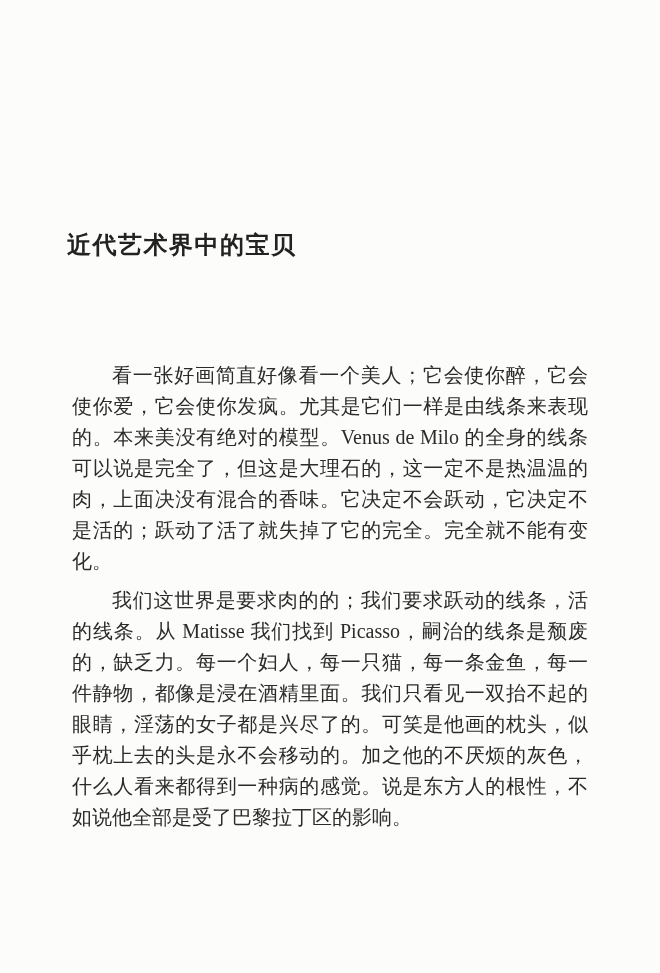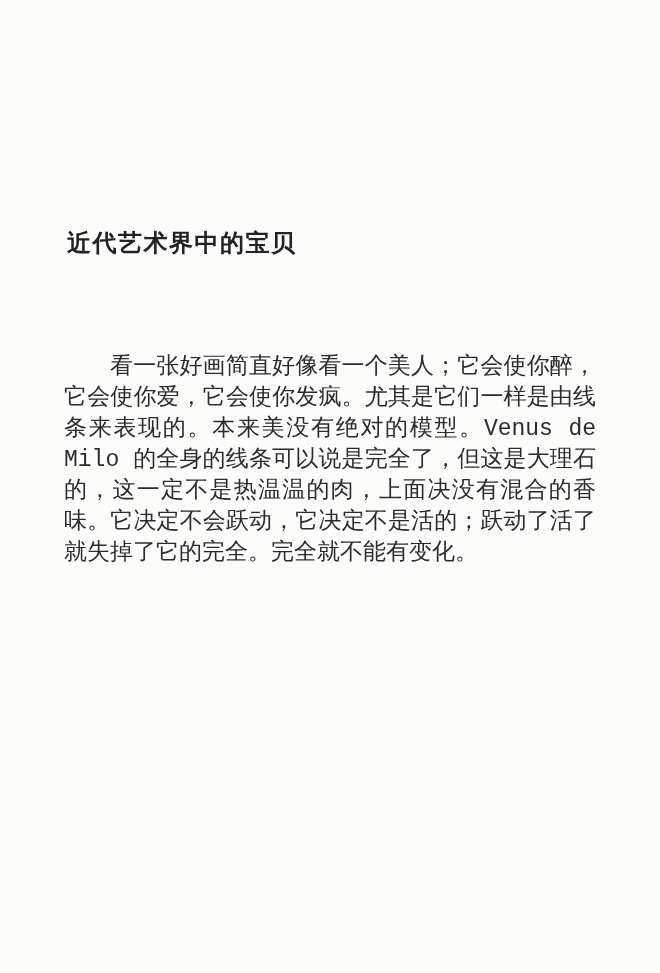--- a/index.html
+++ b/index.html
@@ -12,52 +12,52 @@
     background: #fcfcfb;
     overflow: hidden;
     font-family: "Liberation Serif", "DejaVu Serif", serif;
     color: #2b2b2b;
   }
   .page {
     position: relative;
     width: 660px;
     height: 973px;
     background: #fcfcfb;
-    font-family: Liberation Mono, monospace;
   }
   .chapter-title {
     position: absolute;
     left: 67px;
     top: 231px;
     margin: 0;
     font-size: 24px;
     font-weight: 700;
     letter-spacing: 1.5px;
     color: #222;
     line-height: 1.2;
   }
   .body-text {
     position: absolute;
     left: 64px;
     top: 352px;
     width: 532px;
   }
   .body-text p {
-    margin: 0;
-    font-size: 23px;
+    margin: 8px;
+    font-size: 20px;
     line-height: 31px;
     text-align: justify;
     text-justify: inter-ideograph;
     text-indent: 2em;
     color: #2b2b2b;
     word-break: break-word;
   }
 </style>
 </head>
 <body>
 
 <div class="page">
   <h1 class="chapter-title">近代艺术界中的宝贝</h1>
 
   <div class="body-text">
     <p>看一张好画简直好像看一个美人；它会使你醉，它会使你爱，它会使你发疯。尤其是它们一样是由线条来表现的。本来美没有绝对的模型。Venus de Milo 的全身的线条可以说是完全了，但这是大理石的，这一定不是热温温的肉，上面决没有混合的香味。它决定不会跃动，它决定不是活的；跃动了活了就失掉了它的完全。完全就不能有变化。</p>
+    <p>我们这世界是要求肉的的；我们要求跃动的线条，活的线条。从 Matisse 我们找到 Picasso，嗣治的线条是颓废的，缺乏力。每一个妇人，每一只猫，每一条金鱼，每一件静物，都像是浸在酒精里面。我们只看见一双抬不起的眼睛，淫荡的女子都是兴尽了的。可笑是他画的枕头，似乎枕上去的头是永不会移动的。加之他的不厌烦的灰色，什么人看来都得到一种病的感觉。说是东方人的根性，不如说他全部是受了巴黎拉丁区的影响。</p>
   </div>
 </div>
 
 </body></html>

